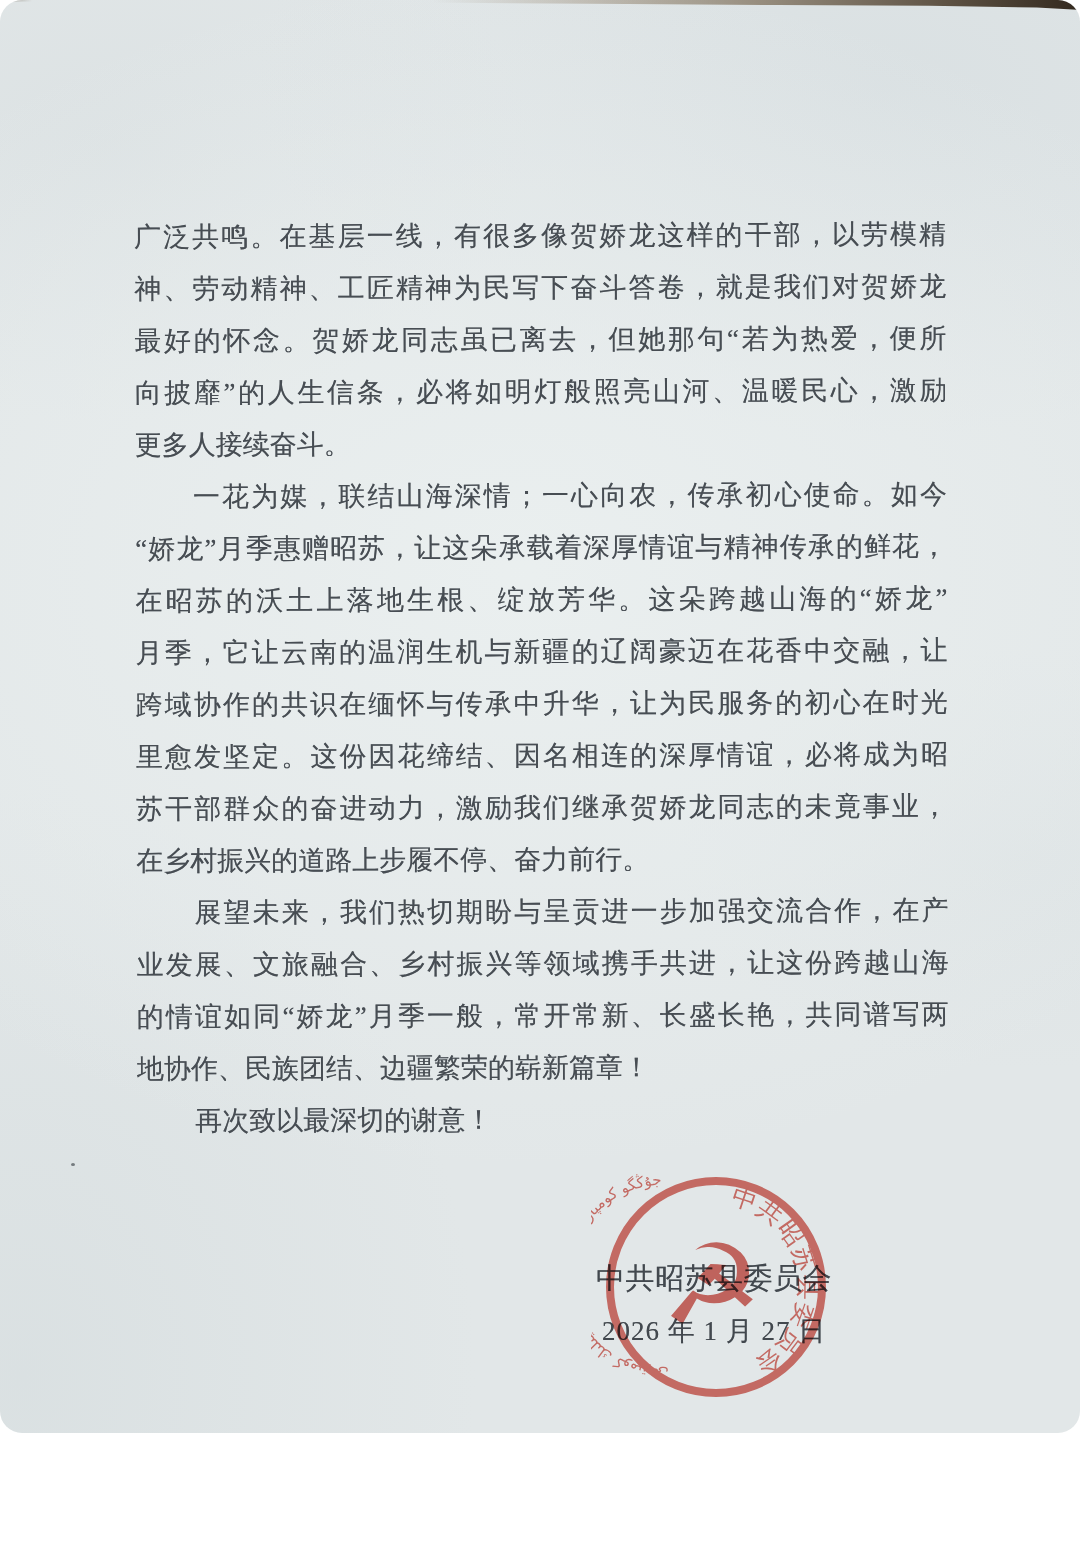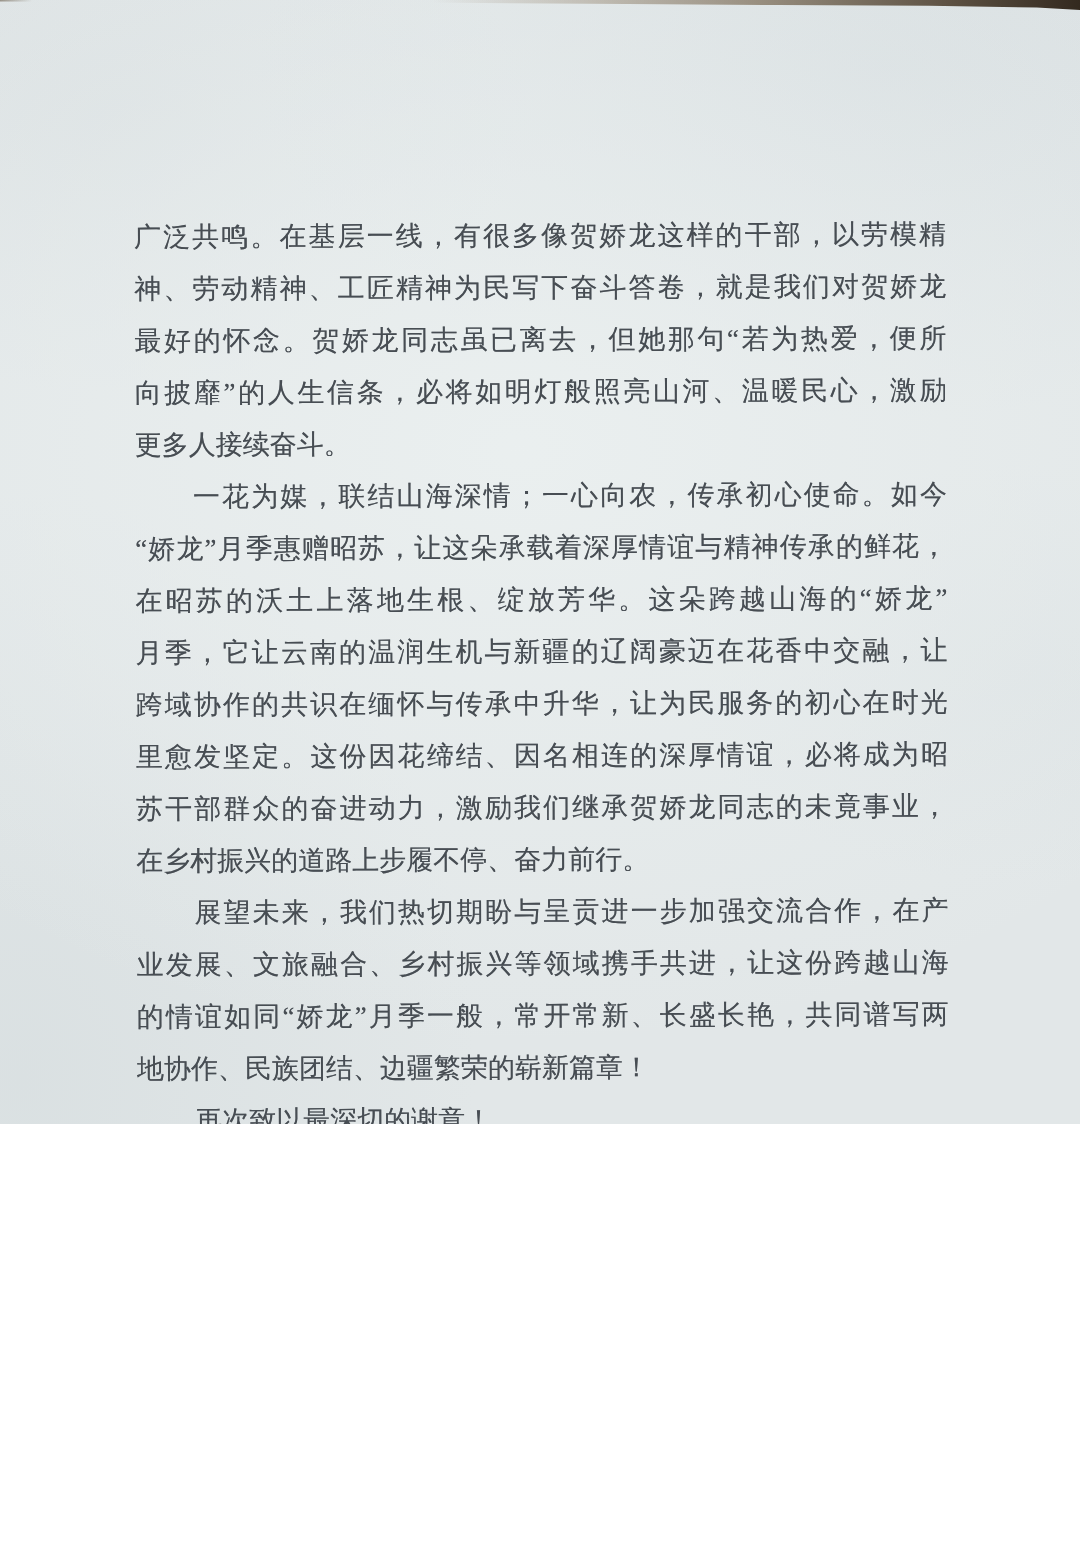--- a/index.html
+++ b/index.html
@@ -1,28 +1,29 @@
 <!DOCTYPE html>
 <html><head>
 <meta charset="utf-8">
 <style>
   html,body{margin:0;padding:0;}
   body{
     width:1080px;height:1566px;overflow:hidden;
     font-family:"Liberation Serif","DejaVu Serif",serif;
   }
   .page{
-    position:relative;width:1080px;height:1124px;overflow:hidden;
+    position:relative;width:1080px;height:1433px;overflow:hidden;
     background:
       radial-gradient(1400px 1000px at 48% 40%, rgba(235,240,240,0.9) 0%, rgba(235,240,240,0) 60%),
       radial-gradient(900px 500px at 82% 6%, rgba(211,219,222,0.55), rgba(211,219,222,0) 70%),
       radial-gradient(700px 900px at 2% 96%, rgba(210,218,220,0.5), rgba(210,218,220,0) 65%),
       radial-gradient(600px 400px at 10% 10%, rgba(213,220,222,0.45), rgba(213,220,222,0) 70%),
       radial-gradient(500px 300px at 95% 60%, rgba(216,223,225,0.4), rgba(216,223,225,0) 70%),
       #e2e7e8;
+    border-radius: 22px;
   }
   
   .scan-edge-top{
     position:absolute;top:0;left:0;width:1080px;height:10px;
     background:linear-gradient(to right,
       rgba(95,80,60,0.55) 0%, rgba(95,80,60,0) 3%,
       rgba(120,100,75,0) 40%,
       rgba(132,110,82,0.35) 55%,
       rgba(106,86,60,0.6) 70%,
       rgba(70,55,38,0.85) 88%,

